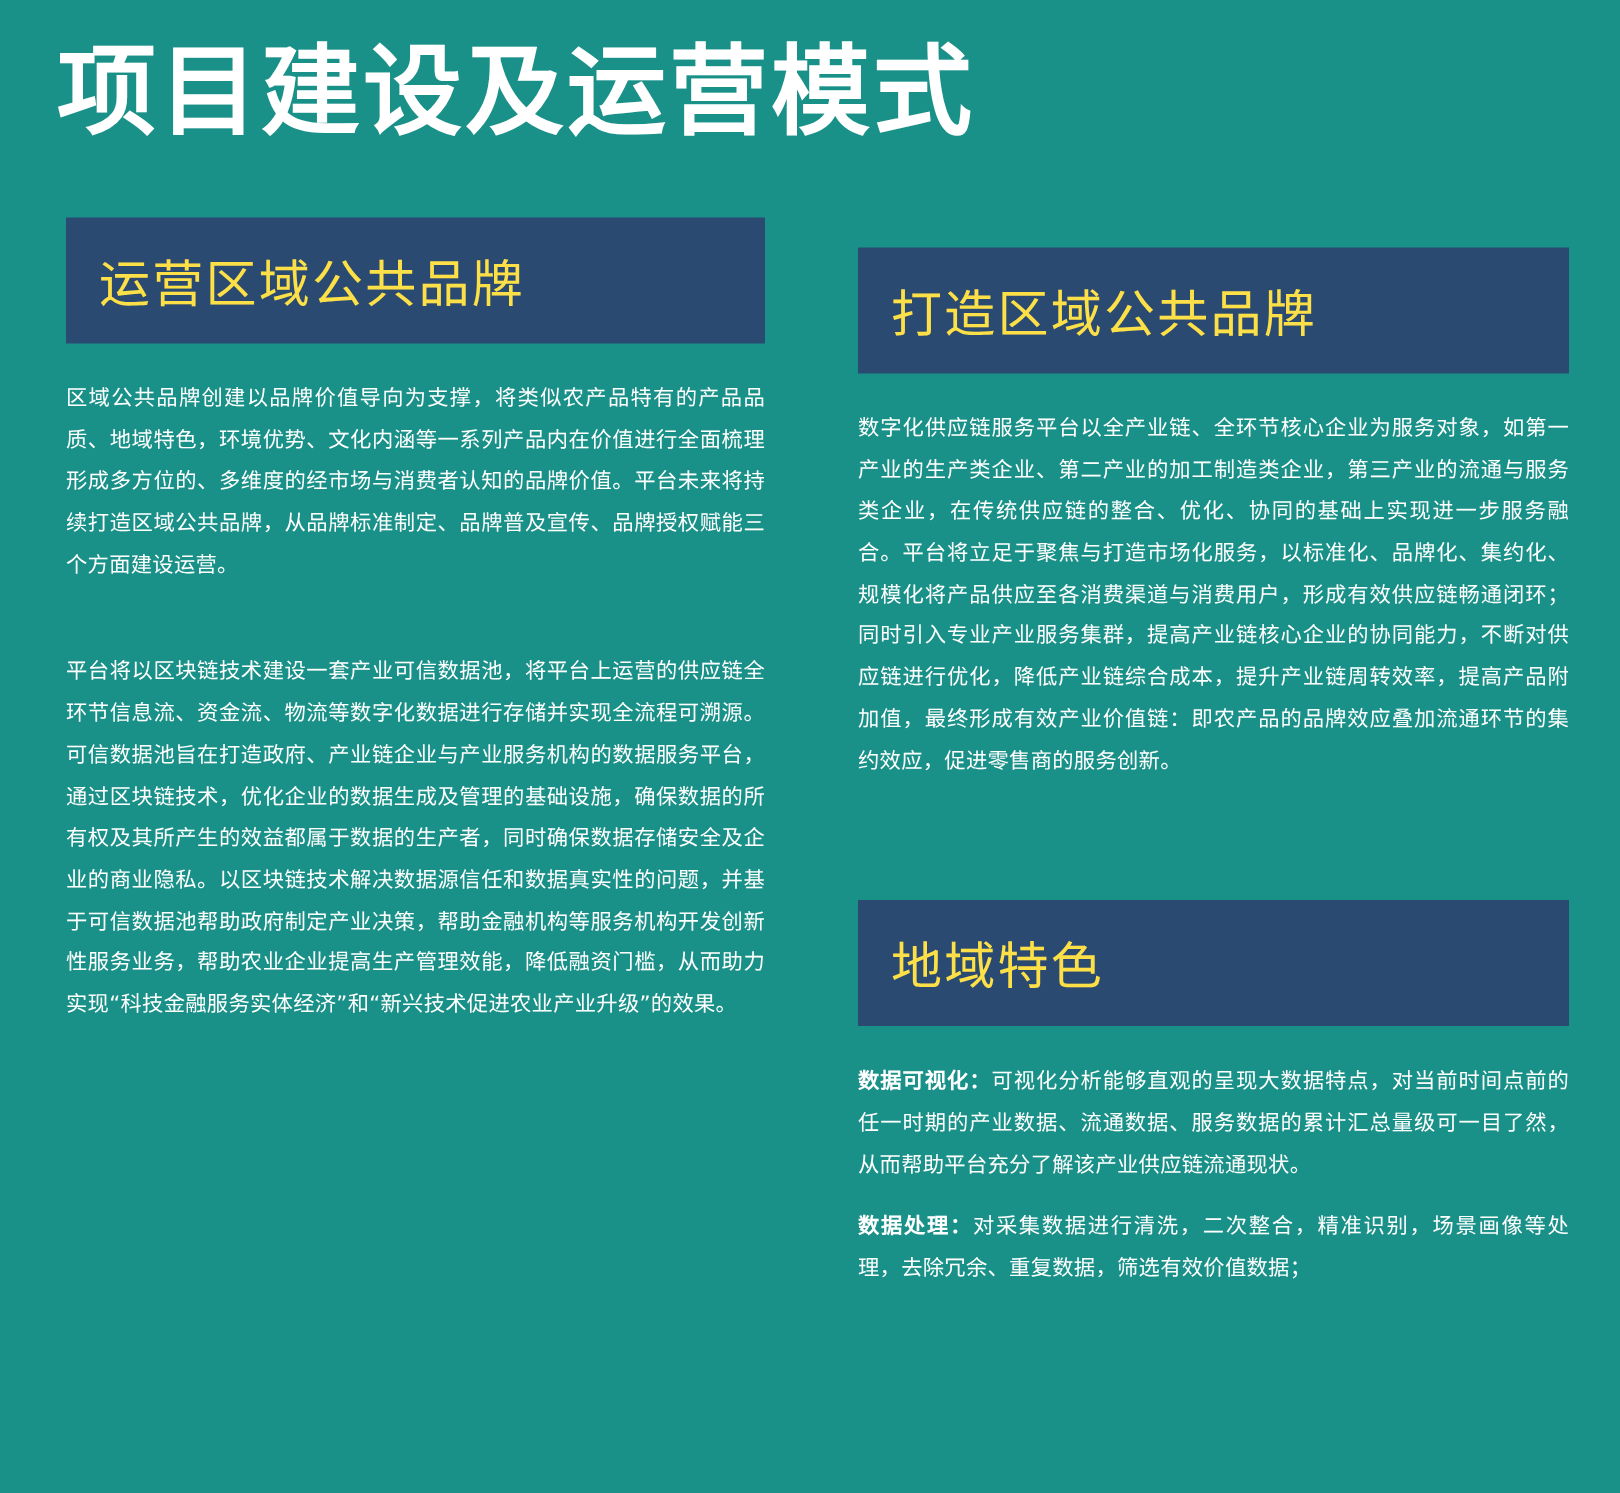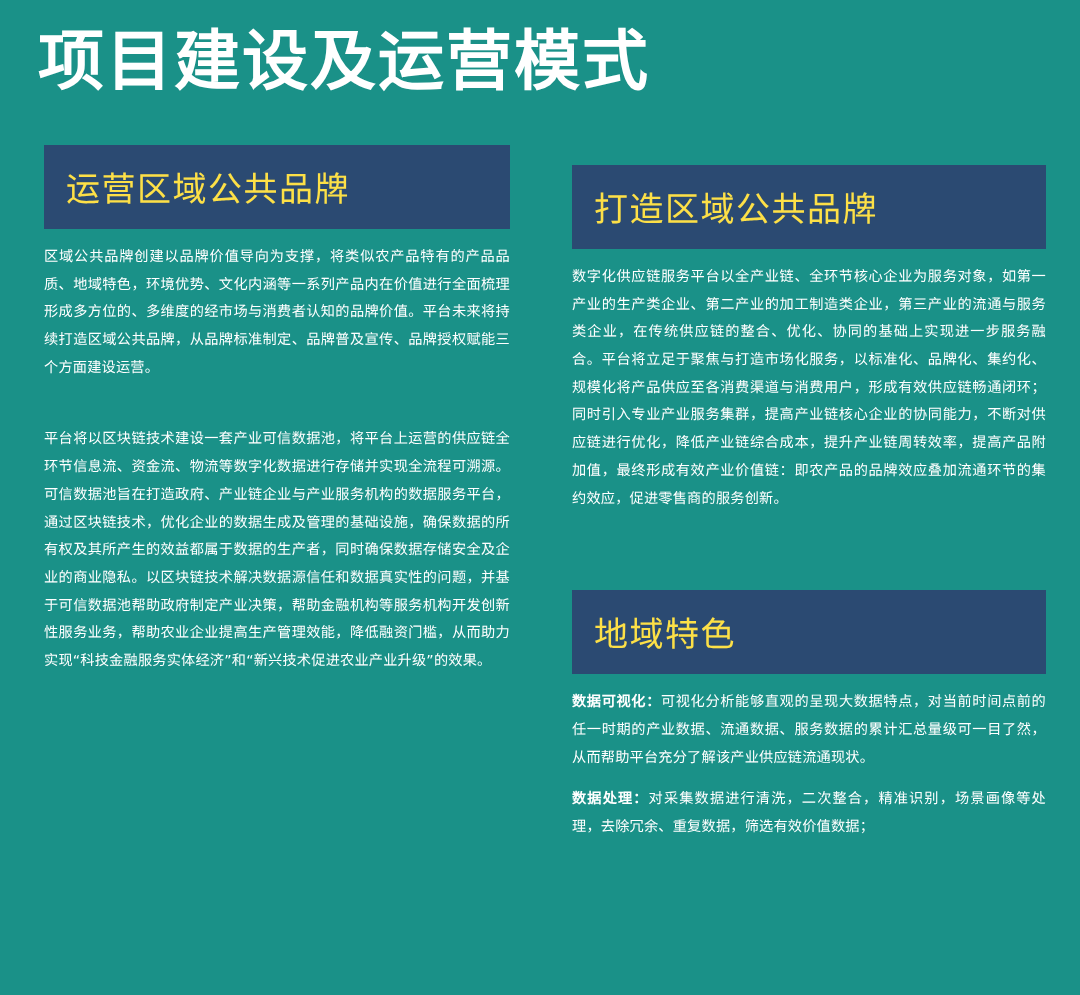--- a/index.html
+++ b/index.html
@@ -64,21 +64,21 @@
     font-weight: 400;
     letter-spacing: 1.5px;
     padding: 17px 22px 18px 22px;
     box-sizing: border-box;
   }
   .section-body {
     color: #ffffff;
     font-size: 14.2px;
     line-height: 1.95;
     text-align: justify;
-    margin-top: 14px;
+    margin-top: 24px;
     letter-spacing: 0.2px;
   }
   .section-body p {
     margin: 0 0 14px 0;
   }
   .section-body p:last-child {
     margin-bottom: 0;
   }
   .lead {
     font-weight: 700;

